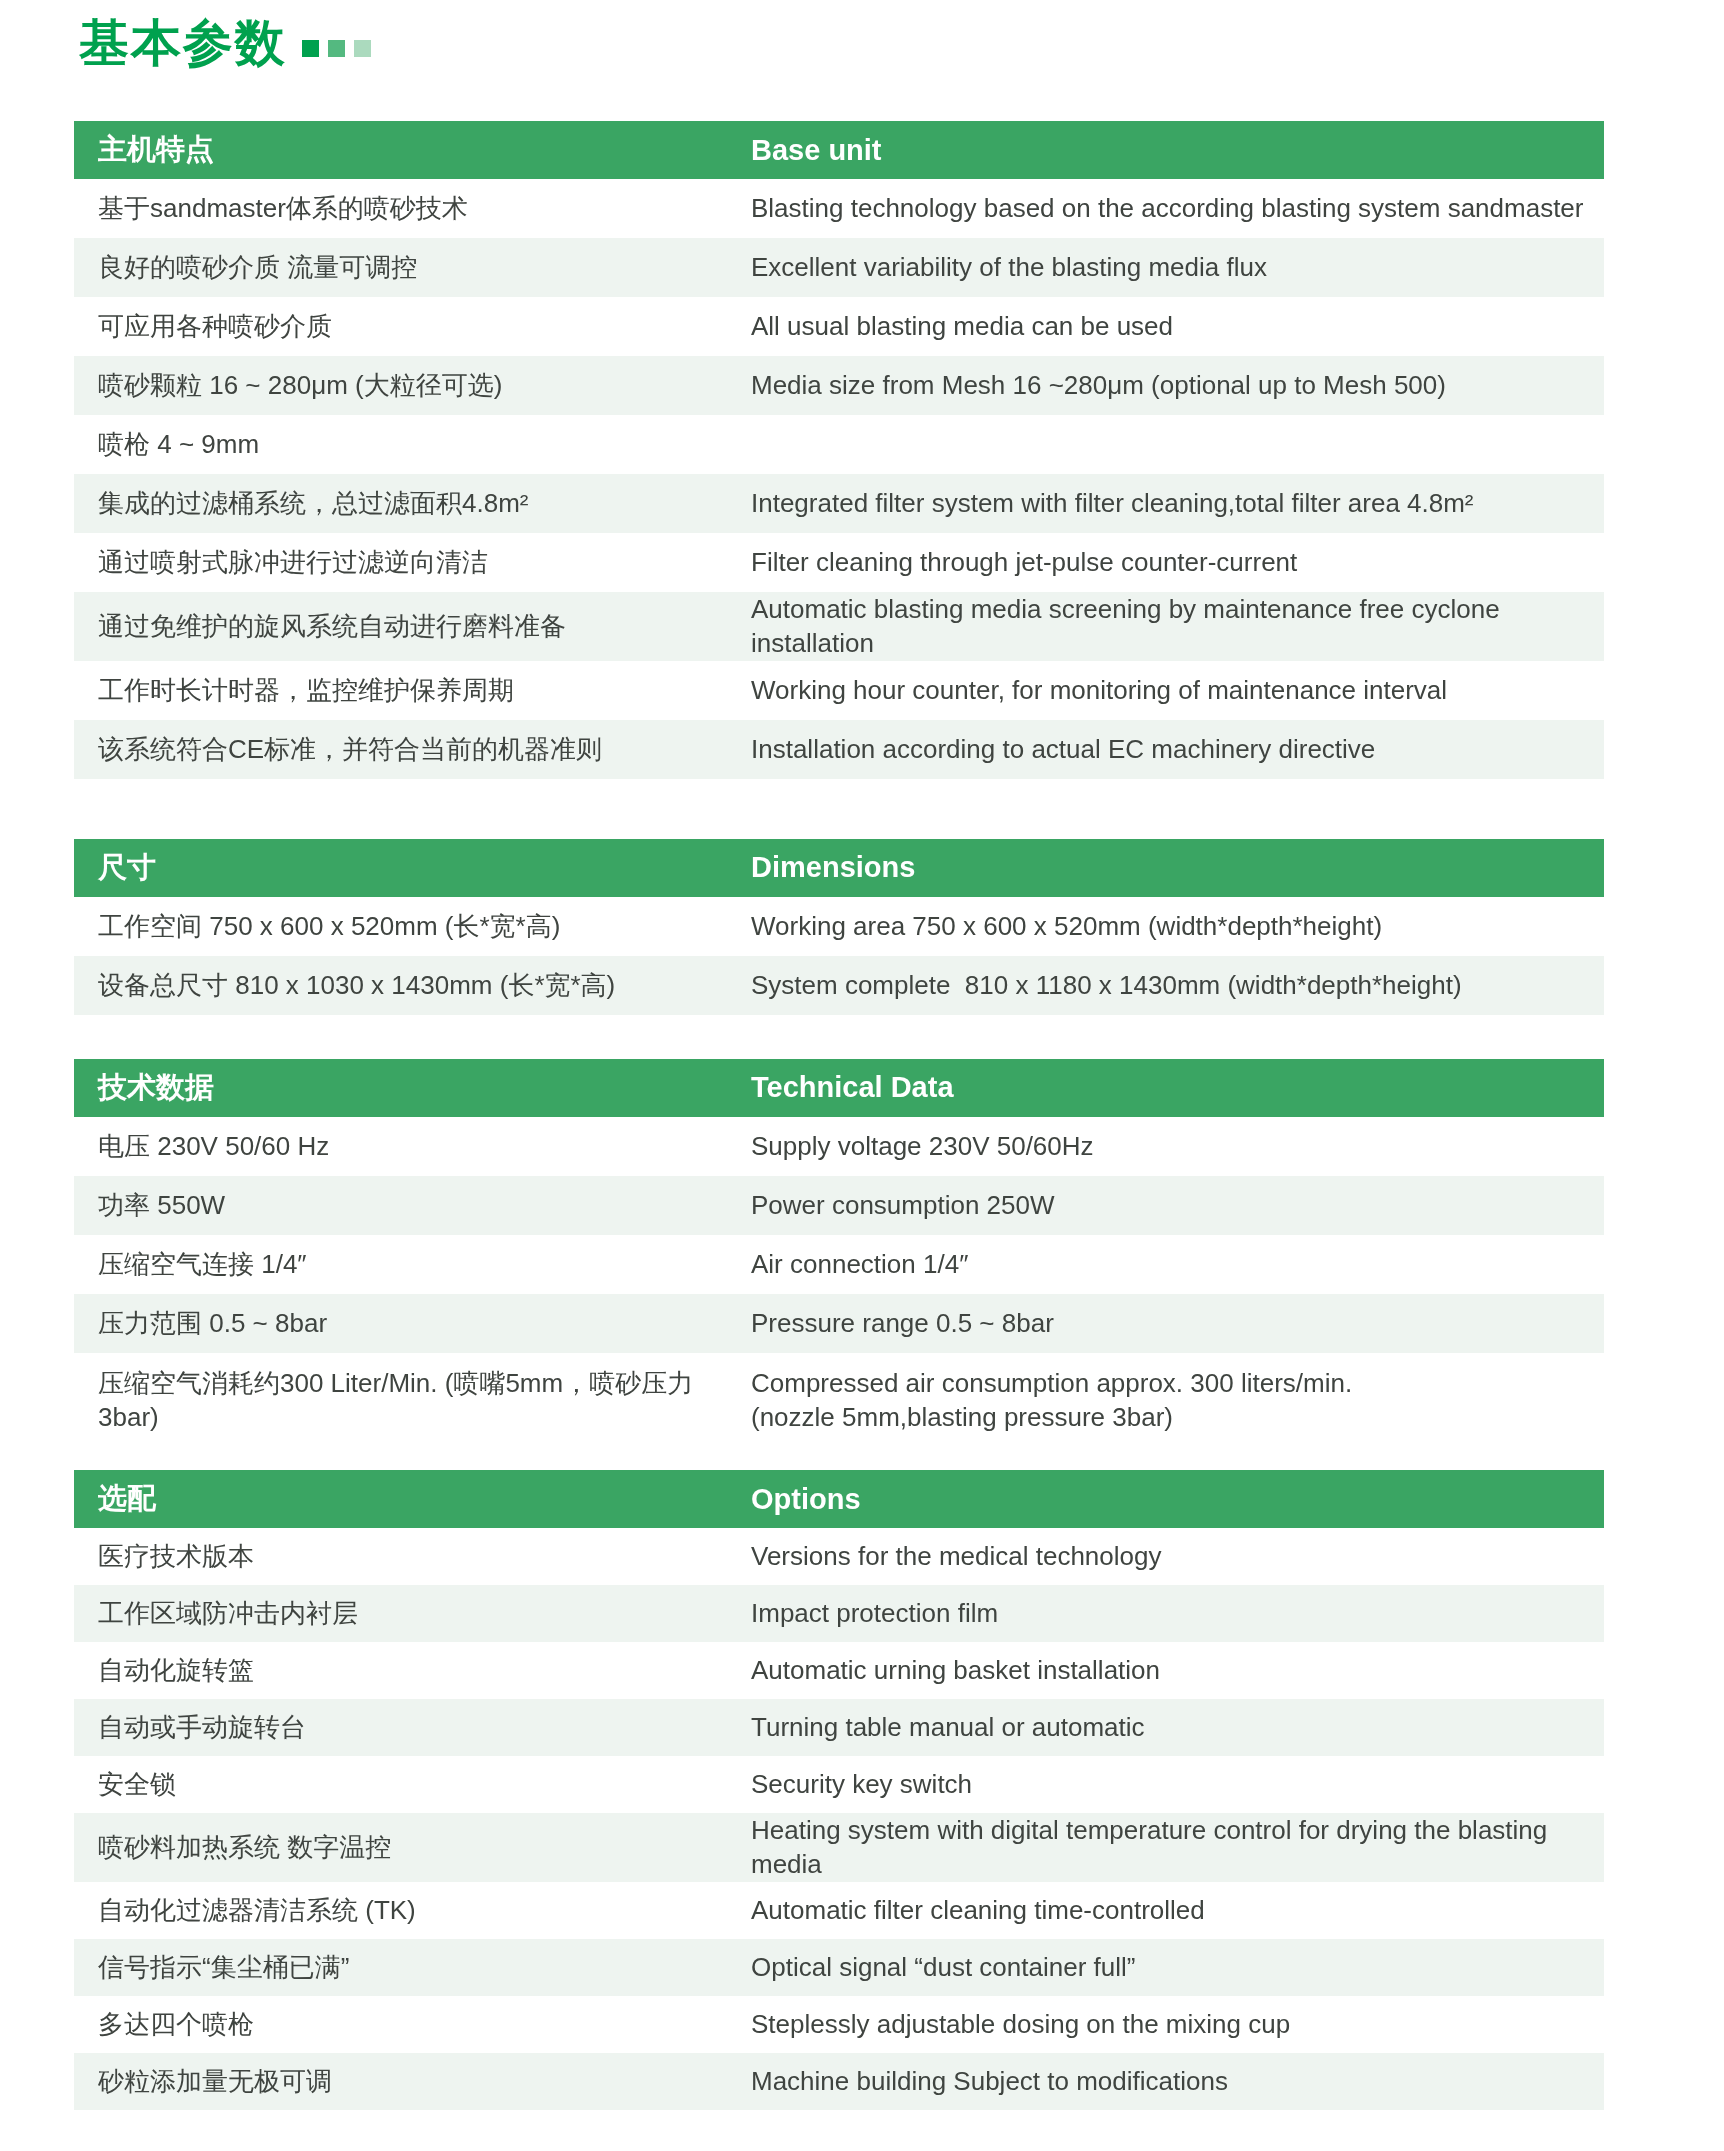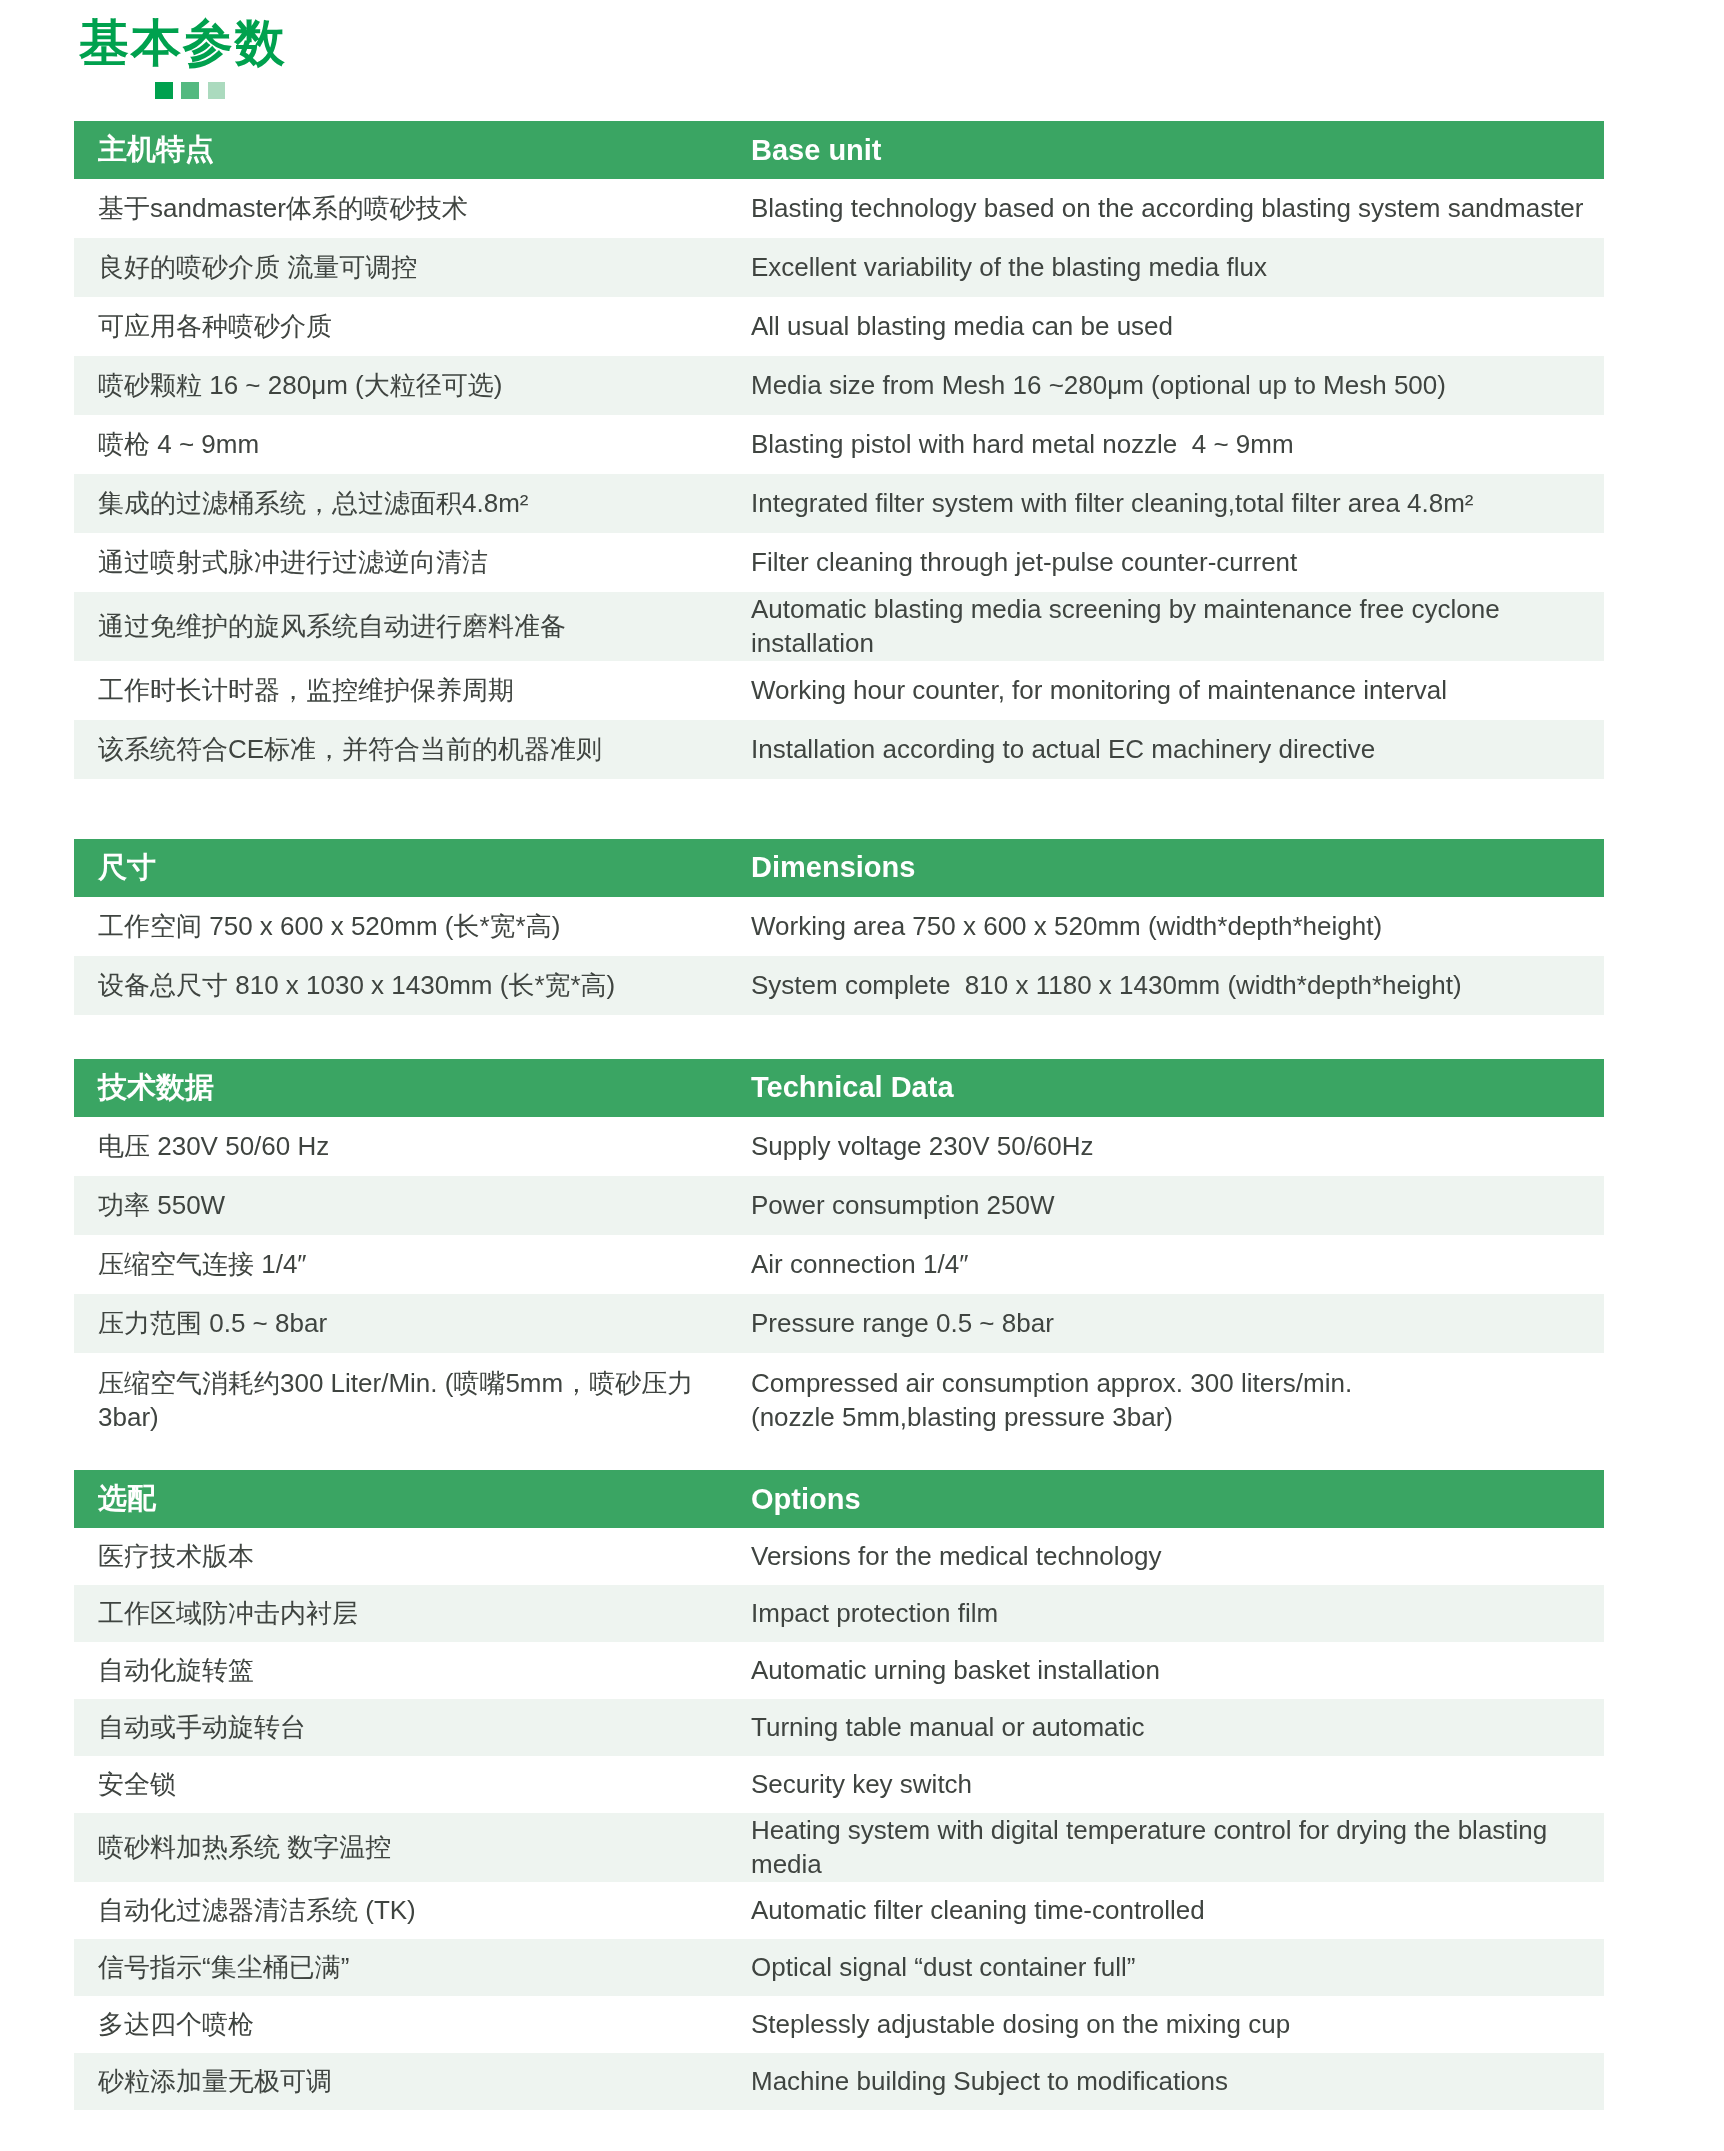--- a/index.html
+++ b/index.html
@@ -15,21 +15,20 @@
     color: var(--text, #3f4440);
   }
 
   
   .page-title-wrap {
     position: absolute;
     left: 79px;
     top: 15px;
     display: flex;
     align-items: center;
-    flex-direction: column;
   }
   .page-title {
     font-size: 50px;
     font-weight: bold;
     color: var(--accent, #00a14e);
     letter-spacing: 1.9px;
     line-height: 1.15;
   }
   .squares {
     display: flex;
@@ -126,21 +125,20 @@
     <div class="cell en">All usual blasting media can be used</div>
   </div>
 
   <div class="row">
     <div class="cell zh">喷砂颗粒 16 ~ 280μm (大粒径可选)</div>
     <div class="cell en">Media size from Mesh 16 ~280μm (optional up to Mesh 500)</div>
   </div>
 
   <div class="row">
     <div class="cell zh">喷枪 4 ~ 9mm</div>
-    <div class="cell en">Blasting pistol with hard metal nozzle  4 ~ 9mm</div>
   </div>
 
   <div class="row">
     <div class="cell zh">集成的过滤桶系统，总过滤面积4.8m²</div>
     <div class="cell en">Integrated filter system with filter cleaning,total filter area 4.8m²</div>
   </div>
 
   <div class="row">
     <div class="cell zh">通过喷射式脉冲进行过滤逆向清洁</div>
     <div class="cell en">Filter cleaning through jet-pulse counter-current</div>

